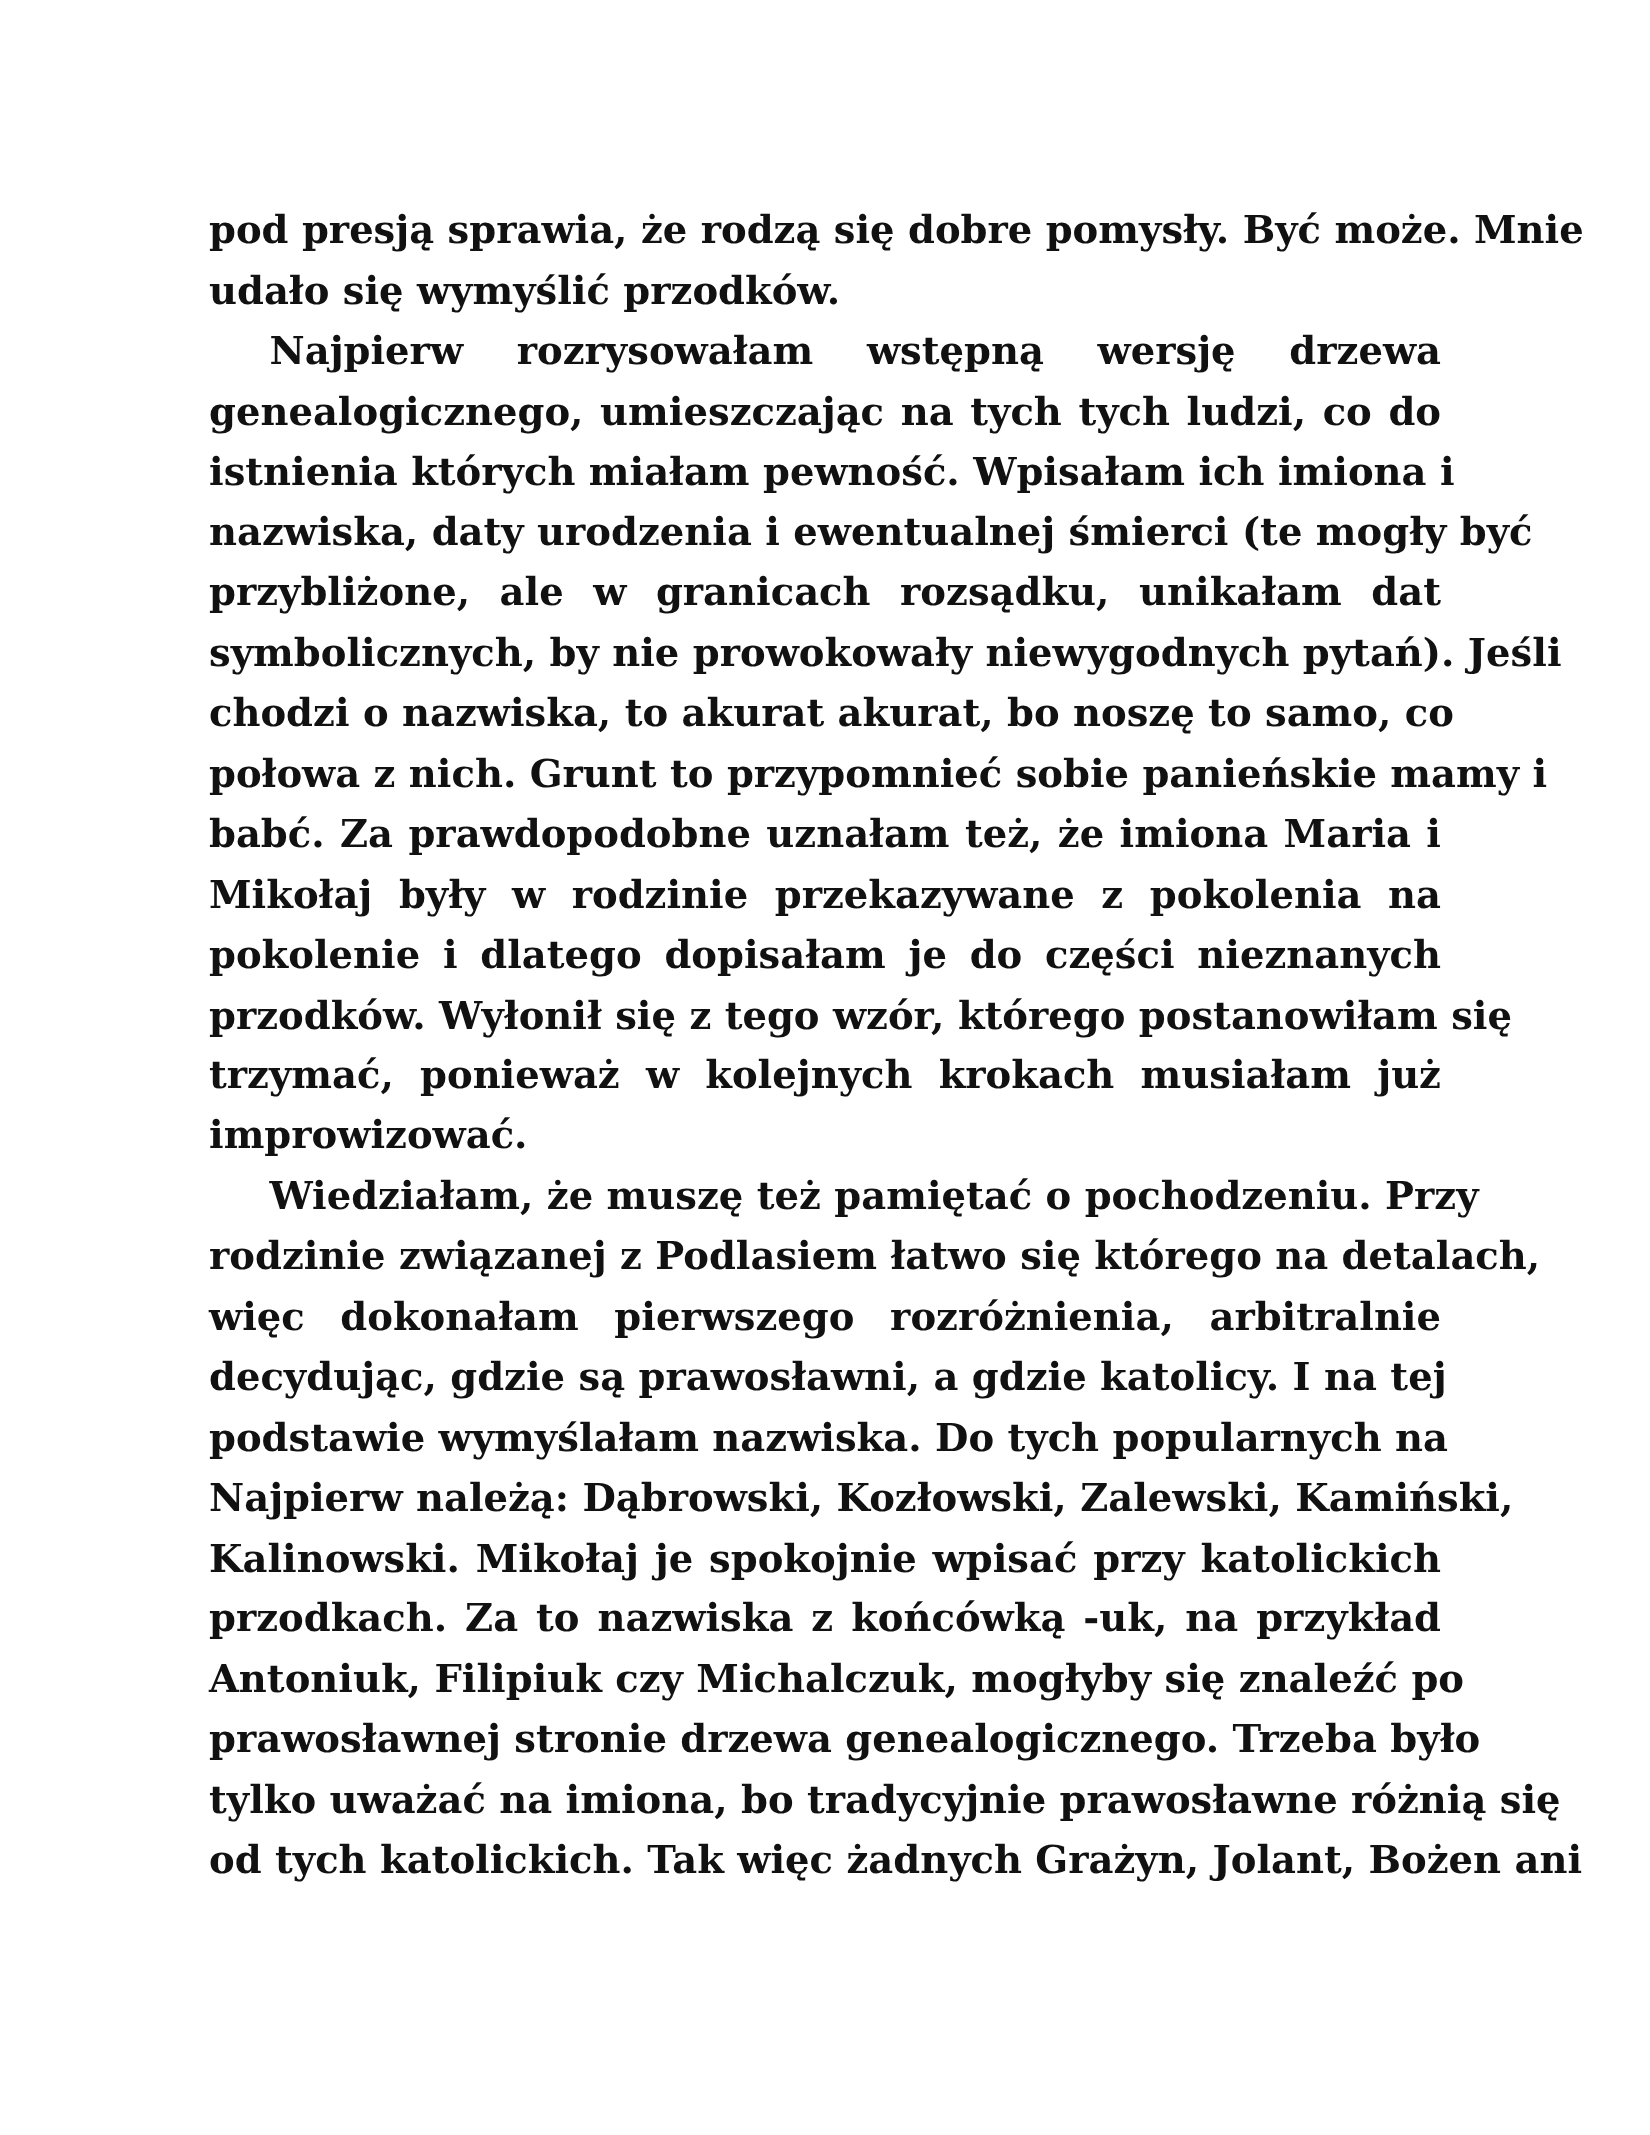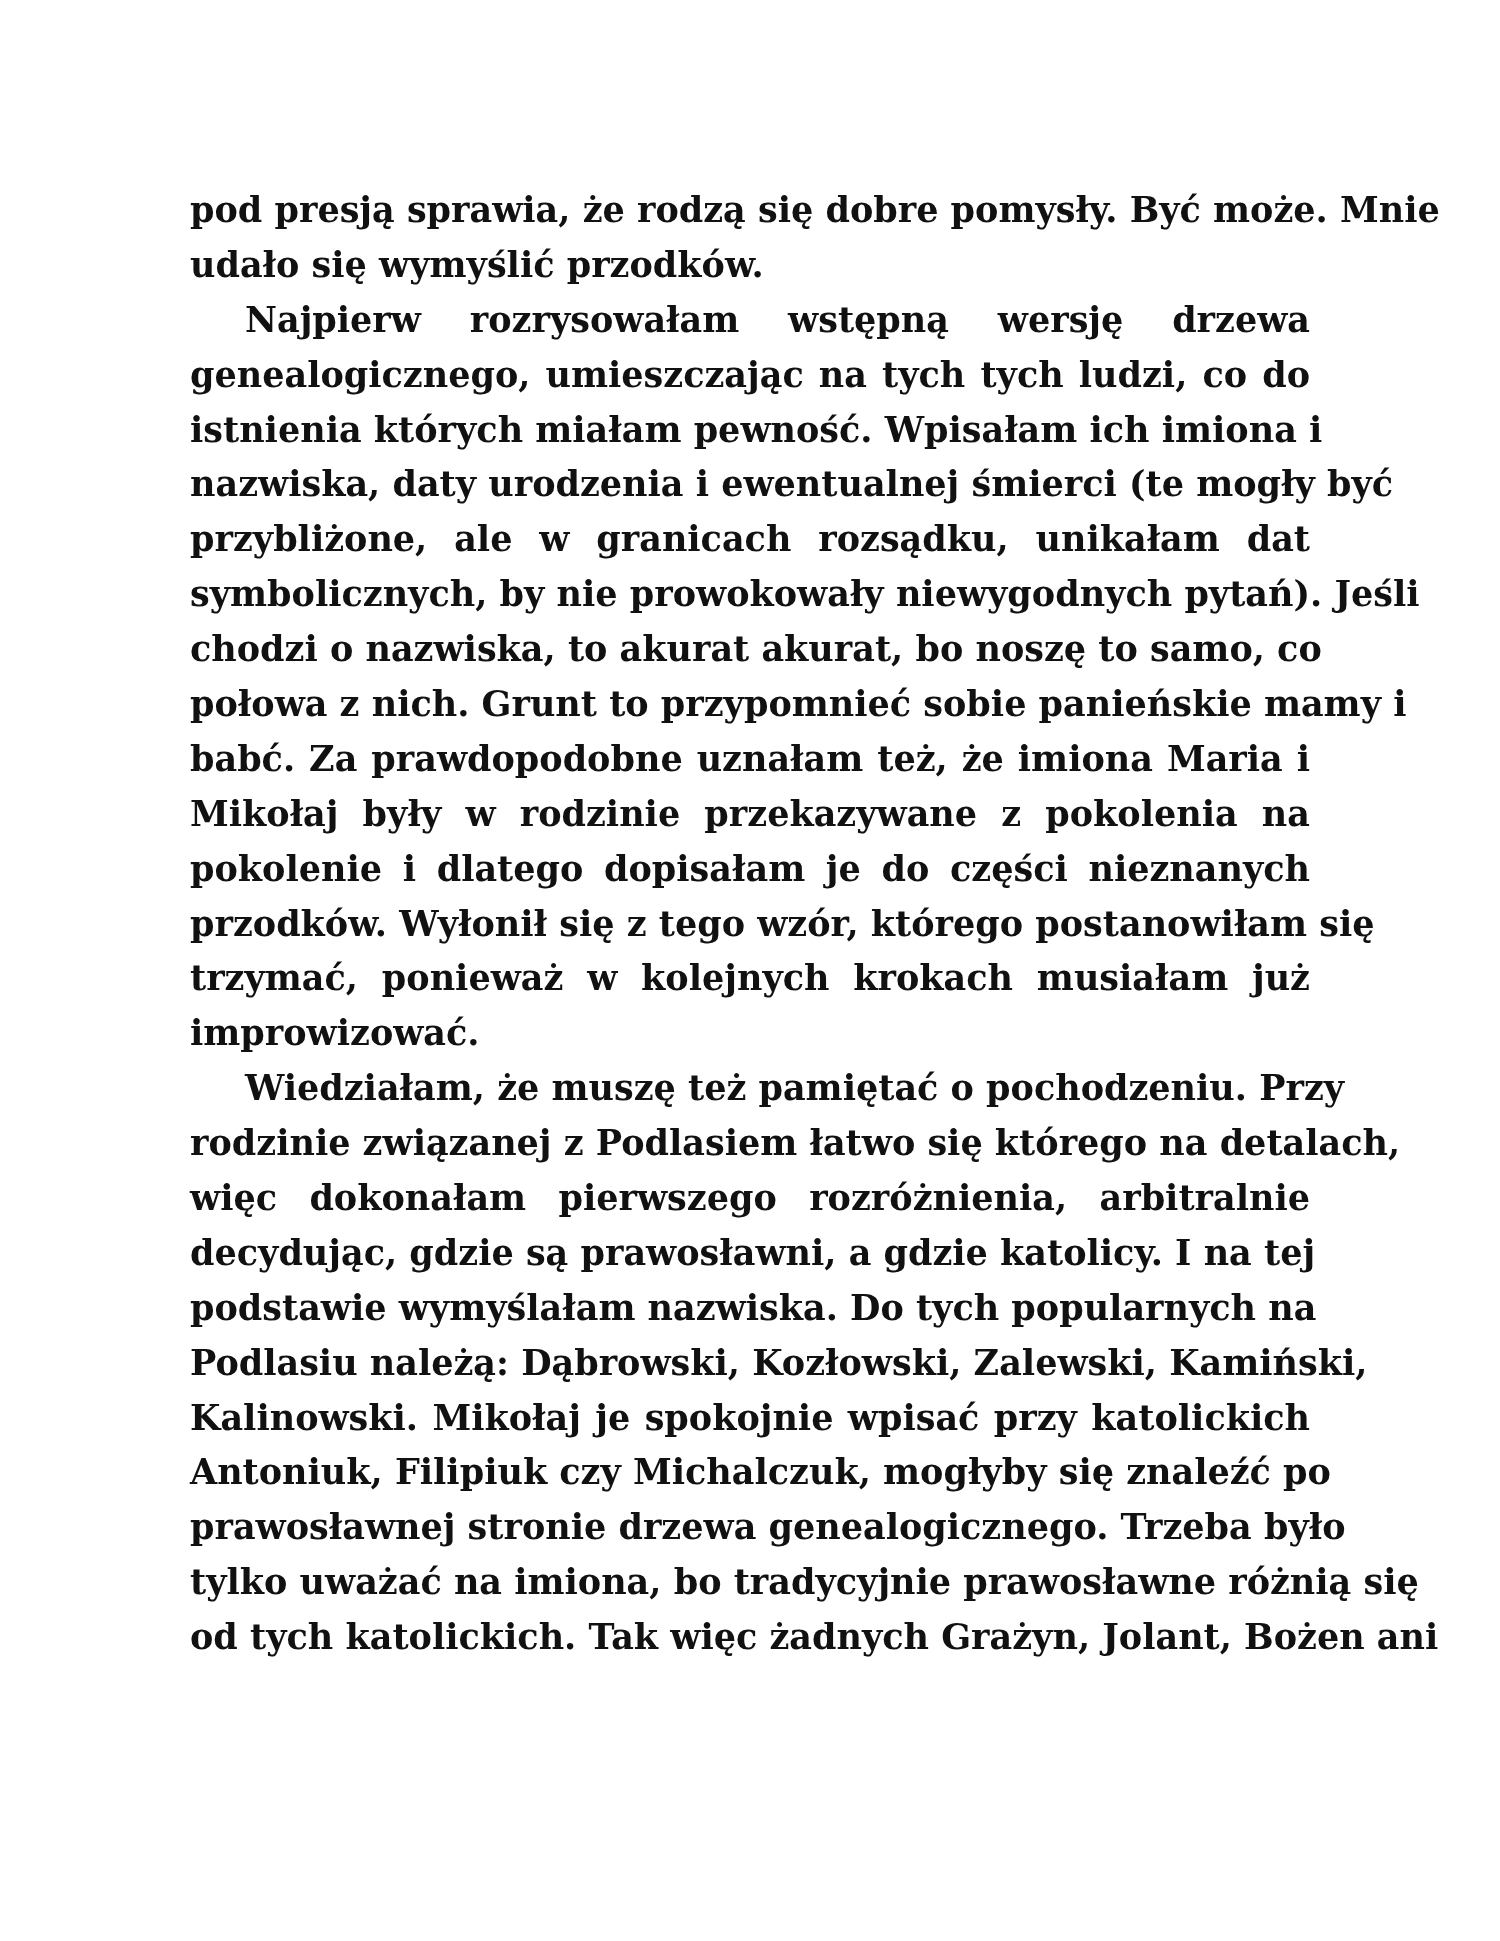--- a/index.html
+++ b/index.html
@@ -65,20 +65,21 @@
     <span class="line">trzymać, ponieważ w kolejnych krokach musiałam już</span>
     <span class="line last">improwizować.</span>
   </div>
 
   <div>
     <span class="line indent">Wiedziałam, że muszę też pamiętać o pochodzeniu. Przy</span>
     <span class="line">rodzinie związanej z Podlasiem łatwo się którego na detalach,</span>
     <span class="line">więc dokonałam pierwszego rozróżnienia, arbitralnie</span>
     <span class="line">decydując, gdzie są prawosławni, a gdzie katolicy. I na tej</span>
     <span class="line">podstawie wymyślałam nazwiska. Do tych popularnych na</span>
-    <span class="line">Podlasiu należą: Dąbrowski, Kozłowski, Zalewski, Kamiński,</span>
+    <span class="line">Najpierw należą: Dąbrowski, Kozłowski, Zalewski, Kamiński,</span>
     <span class="line">Kalinowski. Mikołaj je spokojnie wpisać przy katolickich</span>
+    <span class="line">przodkach. Za to nazwiska z końcówką -uk, na przykład</span>
     <span class="line">Antoniuk, Filipiuk czy Michalczuk, mogłyby się znaleźć po</span>
     <span class="line">prawosławnej stronie drzewa genealogicznego. Trzeba było</span>
     <span class="line">tylko uważać na imiona, bo tradycyjnie prawosławne różnią się</span>
     <span class="line">od tych katolickich. Tak więc żadnych Grażyn, Jolant, Bożen ani</span>
   </div>
 </div>
 
 </body></html>

